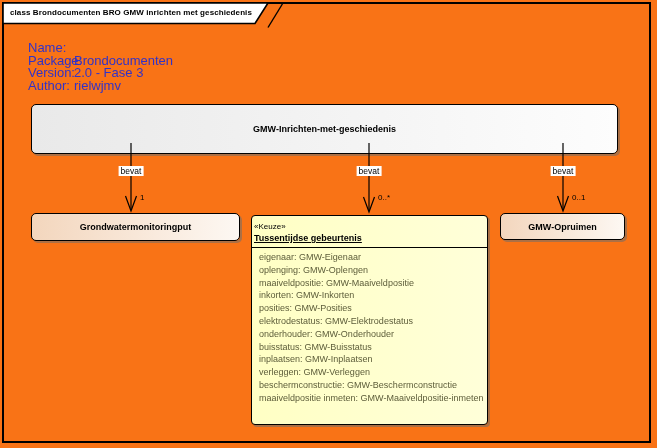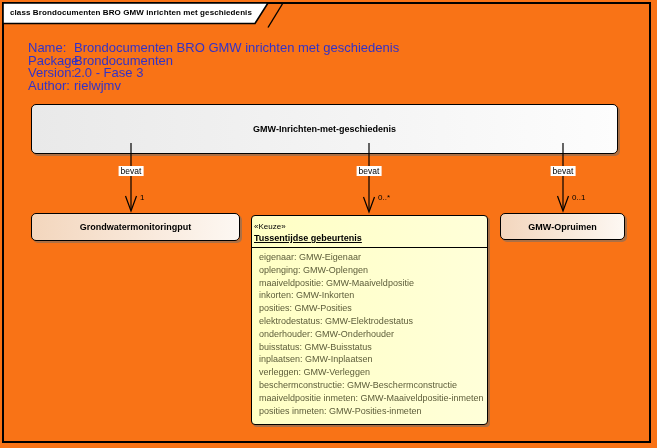--- a/index.html
+++ b/index.html
@@ -62,21 +62,20 @@
 
   <svg class="tab-svg" viewBox="0 0 292 28">
     <path d="M1,1 H266 L253,21.5 H1 Z" fill="#ffffff" stroke="#000" stroke-width="1.6"></path>
     <line x1="281" y1="1" x2="266" y2="25.5" stroke="#000" stroke-width="1.4"></line>
   </svg>
   <div class="tab-label">class Brondocumenten BRO GMW inrichten met geschiedenis</div>
 
   <div class="metadata">
     <div class="meta-row">
       <span class="meta-label">Name:</span>
-      <span class="meta-value">Brondocumenten BRO GMW inrichten met geschiedenis</span>
     </div>
     <div class="meta-row">
       <span class="meta-label">Package:</span>
       <span class="meta-value">Brondocumenten</span>
     </div>
     <div class="meta-row">
       <span class="meta-label">Version:</span>
       <span class="meta-value">2.0 - Fase 3</span>
     </div>
     <div class="meta-row">
@@ -127,21 +126,20 @@
         <div class="attr-item">maaiveldpositie: GMW-Maaiveldpositie</div>
         <div class="attr-item">inkorten: GMW-Inkorten</div>
         <div class="attr-item">posities: GMW-Posities</div>
         <div class="attr-item">elektrodestatus: GMW-Elektrodestatus</div>
         <div class="attr-item">onderhouder: GMW-Onderhouder</div>
         <div class="attr-item">buisstatus: GMW-Buisstatus</div>
         <div class="attr-item">inplaatsen: GMW-Inplaatsen</div>
         <div class="attr-item">verleggen: GMW-Verleggen</div>
         <div class="attr-item">beschermconstructie: GMW-Beschermconstructie</div>
         <div class="attr-item">maaiveldpositie inmeten: GMW-Maaiveldpositie-inmeten</div>
-        <div class="attr-item">posities inmeten: GMW-Posities-inmeten</div>
       </div>
   </div>
 
   <div class="uml-class peach-right">
     <span>GMW-Opruimen</span>
   </div>
 
 </div>
 
 </body></html>

